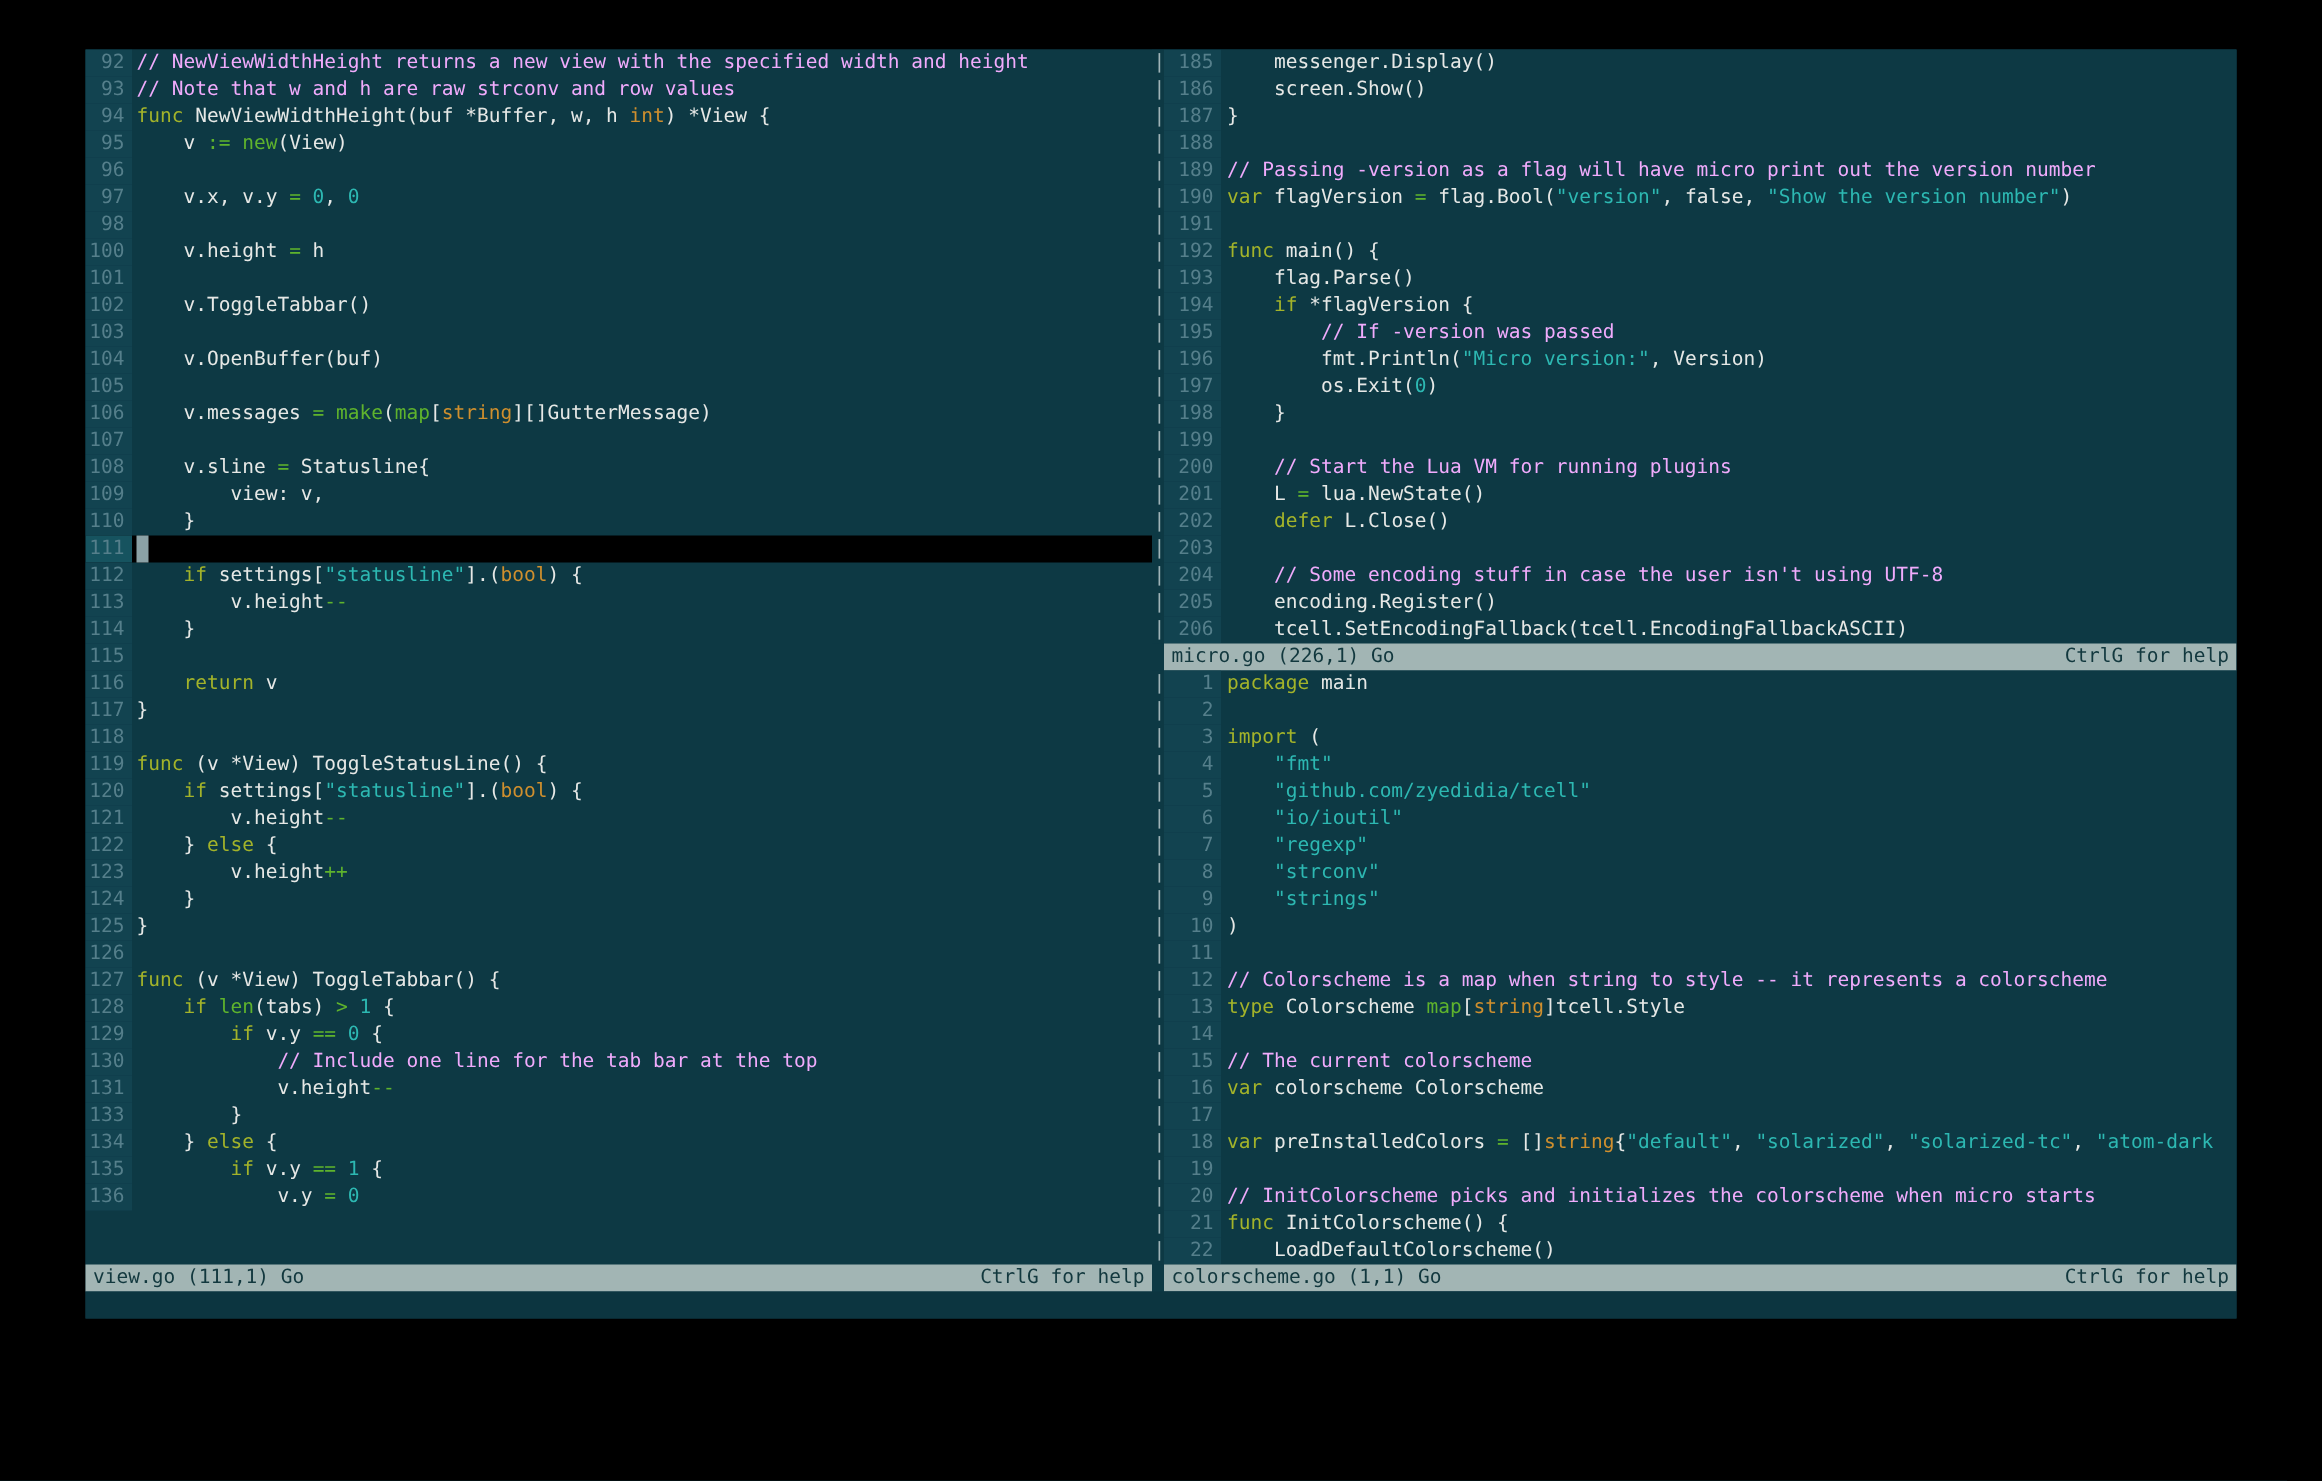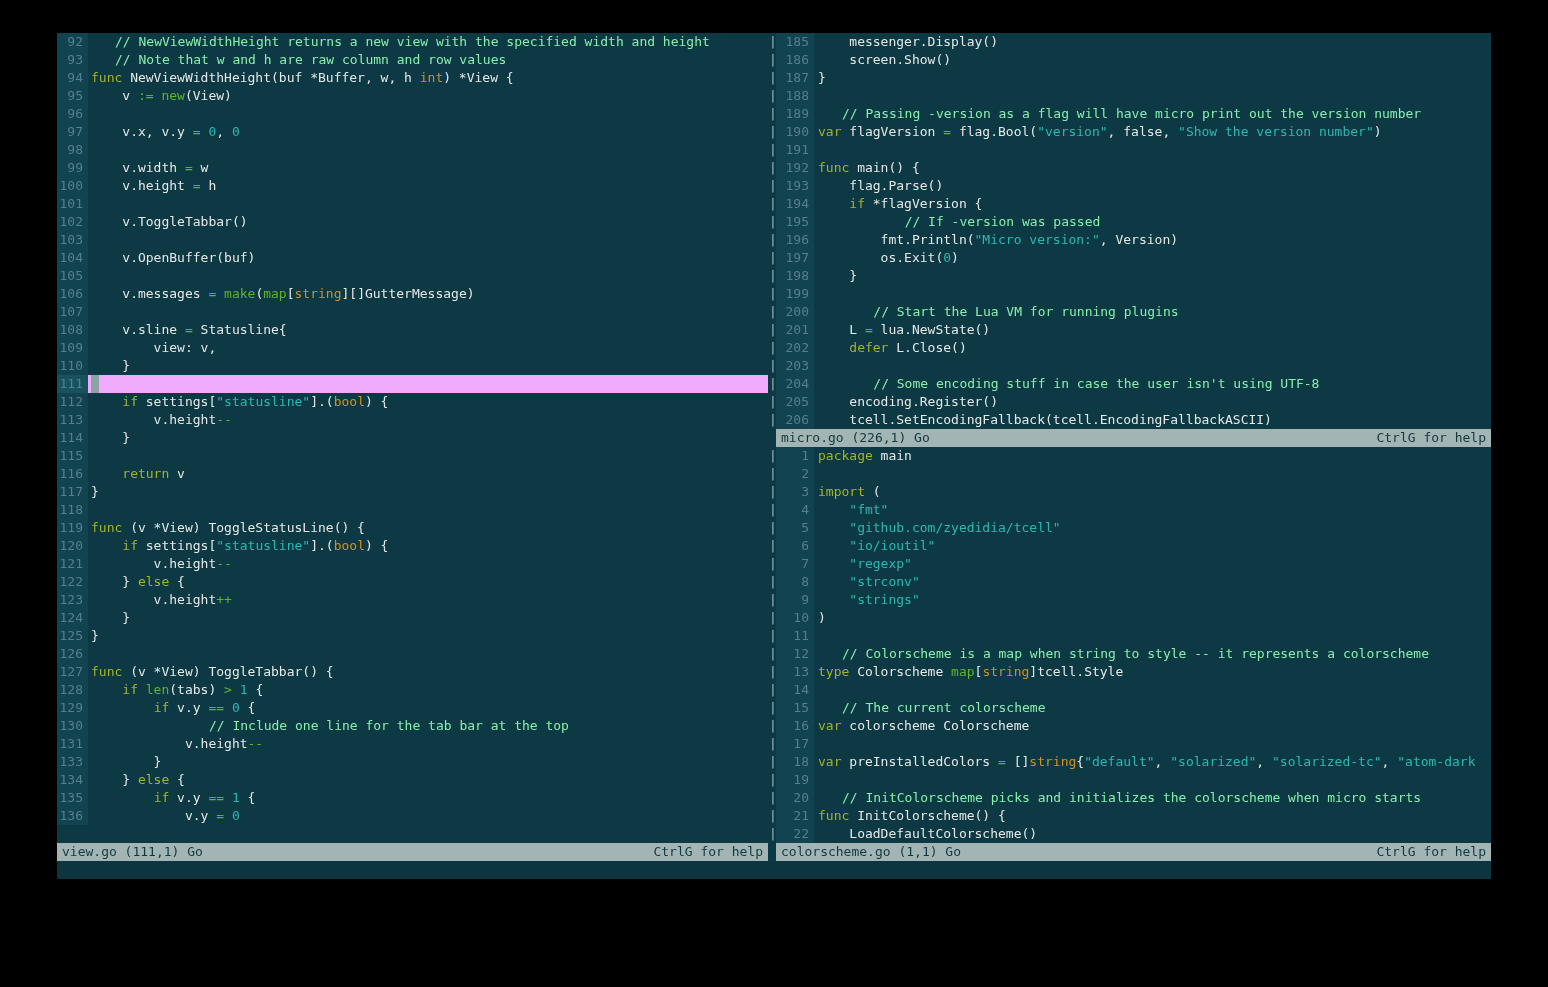--- a/index.html
+++ b/index.html
@@ -25,53 +25,52 @@
   .pane{background:#0d3944;overflow:hidden;}
   .pane.left{height:810px;}
   .pane.half{height:396px;}
   .row{height:18px;line-height:18px;display:flex;white-space:pre;}
   .divider{flex:none;width:8px;color:#9fb3b7;padding-left:1px;box-sizing:border-box;}
   .gutter{flex:none;background:#124350;color:#557f8b;text-align:right;box-sizing:border-box;}
   .left-col .gutter{width:31px;padding-right:5px;}
   .right-col .gutter{width:38px;padding-right:5px;}
   .code{flex:1;white-space:pre;margin-left:3px;}
   .right-col .code{margin-left:4px;}
-  .row.cur{background:#f0abfc;}
+  .row.cur{background:#000000;}
   .row.cur .gutter{background:#16535f;}
   .cursor{display:inline-block;width:8px;height:18px;background:#8ba2a6;vertical-align:top;}
   
   .tok-t{color:#e6e8e6;}
-  .tok-c{color:#86efac;margin-left:24px;}
+  .tok-c{color:#f0abfc;}
   .tok-k{color:#a3b32a;}
   .tok-g{color:#5fb32d;}
   .tok-y{color:#cf8f2e;}
   .tok-s{color:#2db8b2;}
   .tok-n{color:#2db8b2;}
   
   .statusbar{height:18px;line-height:18px;background:#a2b5b4;color:#12383e;
              display:flex;justify-content:space-between;padding:0 5px;flex:none;}
   .right-col .statusbar{margin-left:8px;}
   .command-line{height:18px;background:#0c3540;flex:none;}
 </style>
 </head>
 <body>
 
 <div class="window">
   <div class="content">
     <div class="split-row">
       <div class="left-col">
         <div class="pane left">
             <div class="row"><span class="gutter">92</span><span class="code"><span class="tok-c">// NewViewWidthHeight returns a new view with the specified width and height</span></span></div>
-            <div class="row"><span class="gutter">93</span><span class="code"><span class="tok-c">// Note that w and h are raw column and row values</span></span></div>
+            <div class="row"><span class="gutter">93</span><span class="code"><span class="tok-c">// Note that w and h are raw strconv and row values</span></span></div>
             <div class="row"><span class="gutter">94</span><span class="code"><span class="tok-k">func</span><span class="tok-t"> NewViewWidthHeight(buf *Buffer, w, h </span><span class="tok-y">int</span><span class="tok-t">) *View {</span></span></div>
             <div class="row"><span class="gutter">95</span><span class="code"><span class="tok-t">    v </span><span class="tok-g">:=</span><span class="tok-t"> </span><span class="tok-g">new</span><span class="tok-t">(View)</span></span></div>
             <div class="row"><span class="gutter">96</span><span class="code"></span></div>
             <div class="row"><span class="gutter">97</span><span class="code"><span class="tok-t">    v.x, v.y </span><span class="tok-g">=</span><span class="tok-t"> </span><span class="tok-n">0</span><span class="tok-t">, </span><span class="tok-n">0</span></span></div>
             <div class="row"><span class="gutter">98</span><span class="code"></span></div>
-            <div class="row"><span class="gutter">99</span><span class="code"><span class="tok-t">    v.width </span><span class="tok-g">=</span><span class="tok-t"> w</span></span></div>
             <div class="row"><span class="gutter">100</span><span class="code"><span class="tok-t">    v.height </span><span class="tok-g">=</span><span class="tok-t"> h</span></span></div>
             <div class="row"><span class="gutter">101</span><span class="code"></span></div>
             <div class="row"><span class="gutter">102</span><span class="code"><span class="tok-t">    v.ToggleTabbar()</span></span></div>
             <div class="row"><span class="gutter">103</span><span class="code"></span></div>
             <div class="row"><span class="gutter">104</span><span class="code"><span class="tok-t">    v.OpenBuffer(buf)</span></span></div>
             <div class="row"><span class="gutter">105</span><span class="code"></span></div>
             <div class="row"><span class="gutter">106</span><span class="code"><span class="tok-t">    v.messages </span><span class="tok-g">=</span><span class="tok-t"> </span><span class="tok-g">make</span><span class="tok-t">(</span><span class="tok-g">map</span><span class="tok-t">[</span><span class="tok-y">string</span><span class="tok-t">][]GutterMessage)</span></span></div>
             <div class="row"><span class="gutter">107</span><span class="code"></span></div>
             <div class="row"><span class="gutter">108</span><span class="code"><span class="tok-t">    v.sline </span><span class="tok-g">=</span><span class="tok-t"> Statusline{</span></span></div>
             <div class="row"><span class="gutter">109</span><span class="code"><span class="tok-t">        view: v,</span></span></div>

